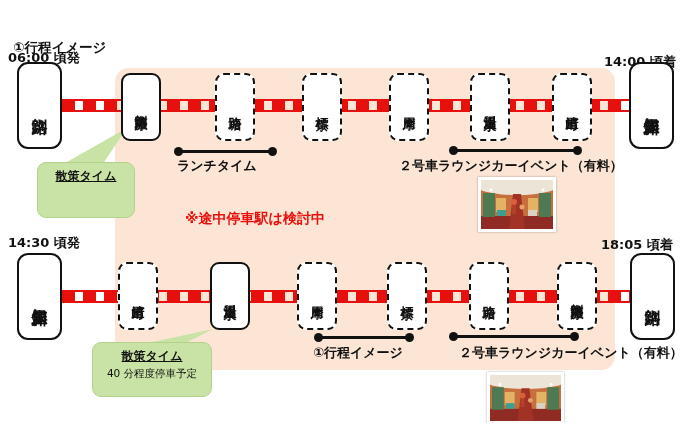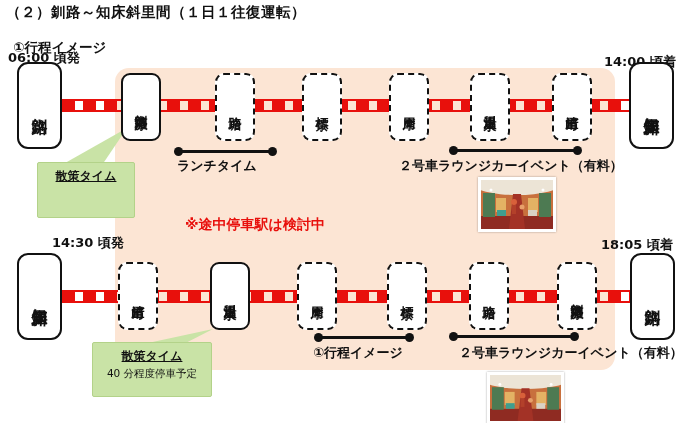--- a/index.html
+++ b/index.html
@@ -32,21 +32,21 @@
   .dashed{border-style:dashed;}
   .event-line{position:absolute;height:3px;background:#111;z-index:2;}
   .event-line::before,.event-line::after{
     content:"";position:absolute;width:9px;height:9px;border-radius:50%;background:#111;top:-3px;
   }
   .event-line::before{left:-4px;}
   .event-line::after{right:-4px;}
   .evt-label{position:absolute;font-size:13px;font-weight:700;z-index:2;white-space:nowrap;}
   .note-red{position:absolute;font-size:14px;font-weight:bold;color:#e8100c;z-index:2;white-space:nowrap;}
   .callout{
-    position:absolute;background:#c9e3a6;border:1px solid #b3d289;border-radius:2px;
+    position:absolute;background:#c9e3a6;border:1px solid #b3d289;border-radius:9px;
     z-index:3;text-align:center;padding:5px 4px 4px 4px;box-sizing:border-box;
   }
   .c-title{font-size:12px;font-weight:bold;text-decoration:underline;margin-bottom:1px;}
   .c-line{font-size:10.5px;line-height:1.35;white-space:nowrap;}
   .overlay{position:absolute;left:0;top:0;z-index:1;pointer-events:none;}
   .photo{
     position:absolute;background:#fff;border:3px solid #fff;z-index:2;
     box-shadow:0 0 2px rgba(0,0,0,0.35);line-height:0;
   }
 </style>
@@ -55,21 +55,20 @@
 
 <div class="canvas">
 
   <div class="panel"></div>
 
   <svg class="overlay" width="692" height="423">
     <polygon points="127,128 58,167 96,174" fill="#c9e3a6"></polygon>
     <polygon points="213,329 134,346 172,350" fill="#c9e3a6"></polygon>
   </svg>
 
-  <div class="title">（２）釧路～知床斜里間（１日１往復運転）</div>
   <div class="subtitle">①行程イメージ</div>
 
   <div class="time-label" style="left:8px;top:49px;">06:00 頃発</div>
   <div class="time-label" style="left:604px;top:53px;">14:00 頃着</div>
 
   <div class="route-line" style="left:62px;top:99px;width:567px;"></div>
 
   <div class="station end" style="left:17px;top:62px;">
     <span class="vtxt">釧路</span>
   </div>
@@ -98,21 +97,21 @@
   <div class="event-line" style="left:178px;top:150px;width:95px;"></div>
   <div class="evt-label" style="left:177px;top:157px;">ランチタイム</div>
 
   <div class="event-line" style="left:453px;top:149px;width:125px;"></div>
   <div class="evt-label" style="left:399px;top:157px;">２号車ラウンジカーイベント（有料）</div>
 
   <div class="callout" style="left:37px;top:162px;width:98px;height:56px;">
     <div class="c-title">散策タイム</div>
   </div>
 
-  <div class="note-red" style="left:185px;top:216px;">※途中停車駅は検討中</div>
+  <div class="note-red" style="left:185px;top:210px;">※途中停車駅は検討中</div>
 
   <div class="photo" style="left:478px;top:177px;">
     <svg width="72" height="49" viewBox="0 0 72 49">
       <defs>
         <g id="loungeScene">
           <rect x="0" y="0" width="72" height="49" fill="#c8703d"></rect>
           <ellipse cx="36" cy="4" rx="44" ry="11" fill="#ece4d6"></ellipse>
           <rect x="0" y="36" width="72" height="13" fill="#8f2b22"></rect>
           <polygon points="28,49 44,49 40,14 32,14" fill="#a33226"></polygon>
           <rect x="2" y="13" width="12" height="24" fill="#4d7a52"></rect>
@@ -125,21 +124,21 @@
           <rect x="31" y="25" width="4" height="9" fill="#b3402a"></rect>
           <circle cx="41" cy="27" r="2.5" fill="#e8a06a"></circle>
           <circle cx="10" cy="10" r="1.5" fill="#fff"></circle>
           <circle cx="62" cy="10" r="1.5" fill="#fff"></circle>
         </g>
       </defs>
       <use href="#loungeScene"></use>
     </svg>
   </div>
 
-  <div class="time-label" style="left:8px;top:234px;margin-left:44px;">14:30 頃発</div>
+  <div class="time-label" style="left:8px;top:234px;">14:30 頃発</div>
   <div class="time-label" style="left:601px;top:236px;">18:05 頃着</div>
 
   <div class="route-line" style="left:62px;top:290px;width:568px;"></div>
 
   <div class="station end" style="left:17px;top:253px;">
     <span class="vtxt">知床斜里</span>
   </div>
   <div class="station mid dashed" style="left:118px;top:262px;">
     <span class="vtxt">清里町</span>
   </div>

